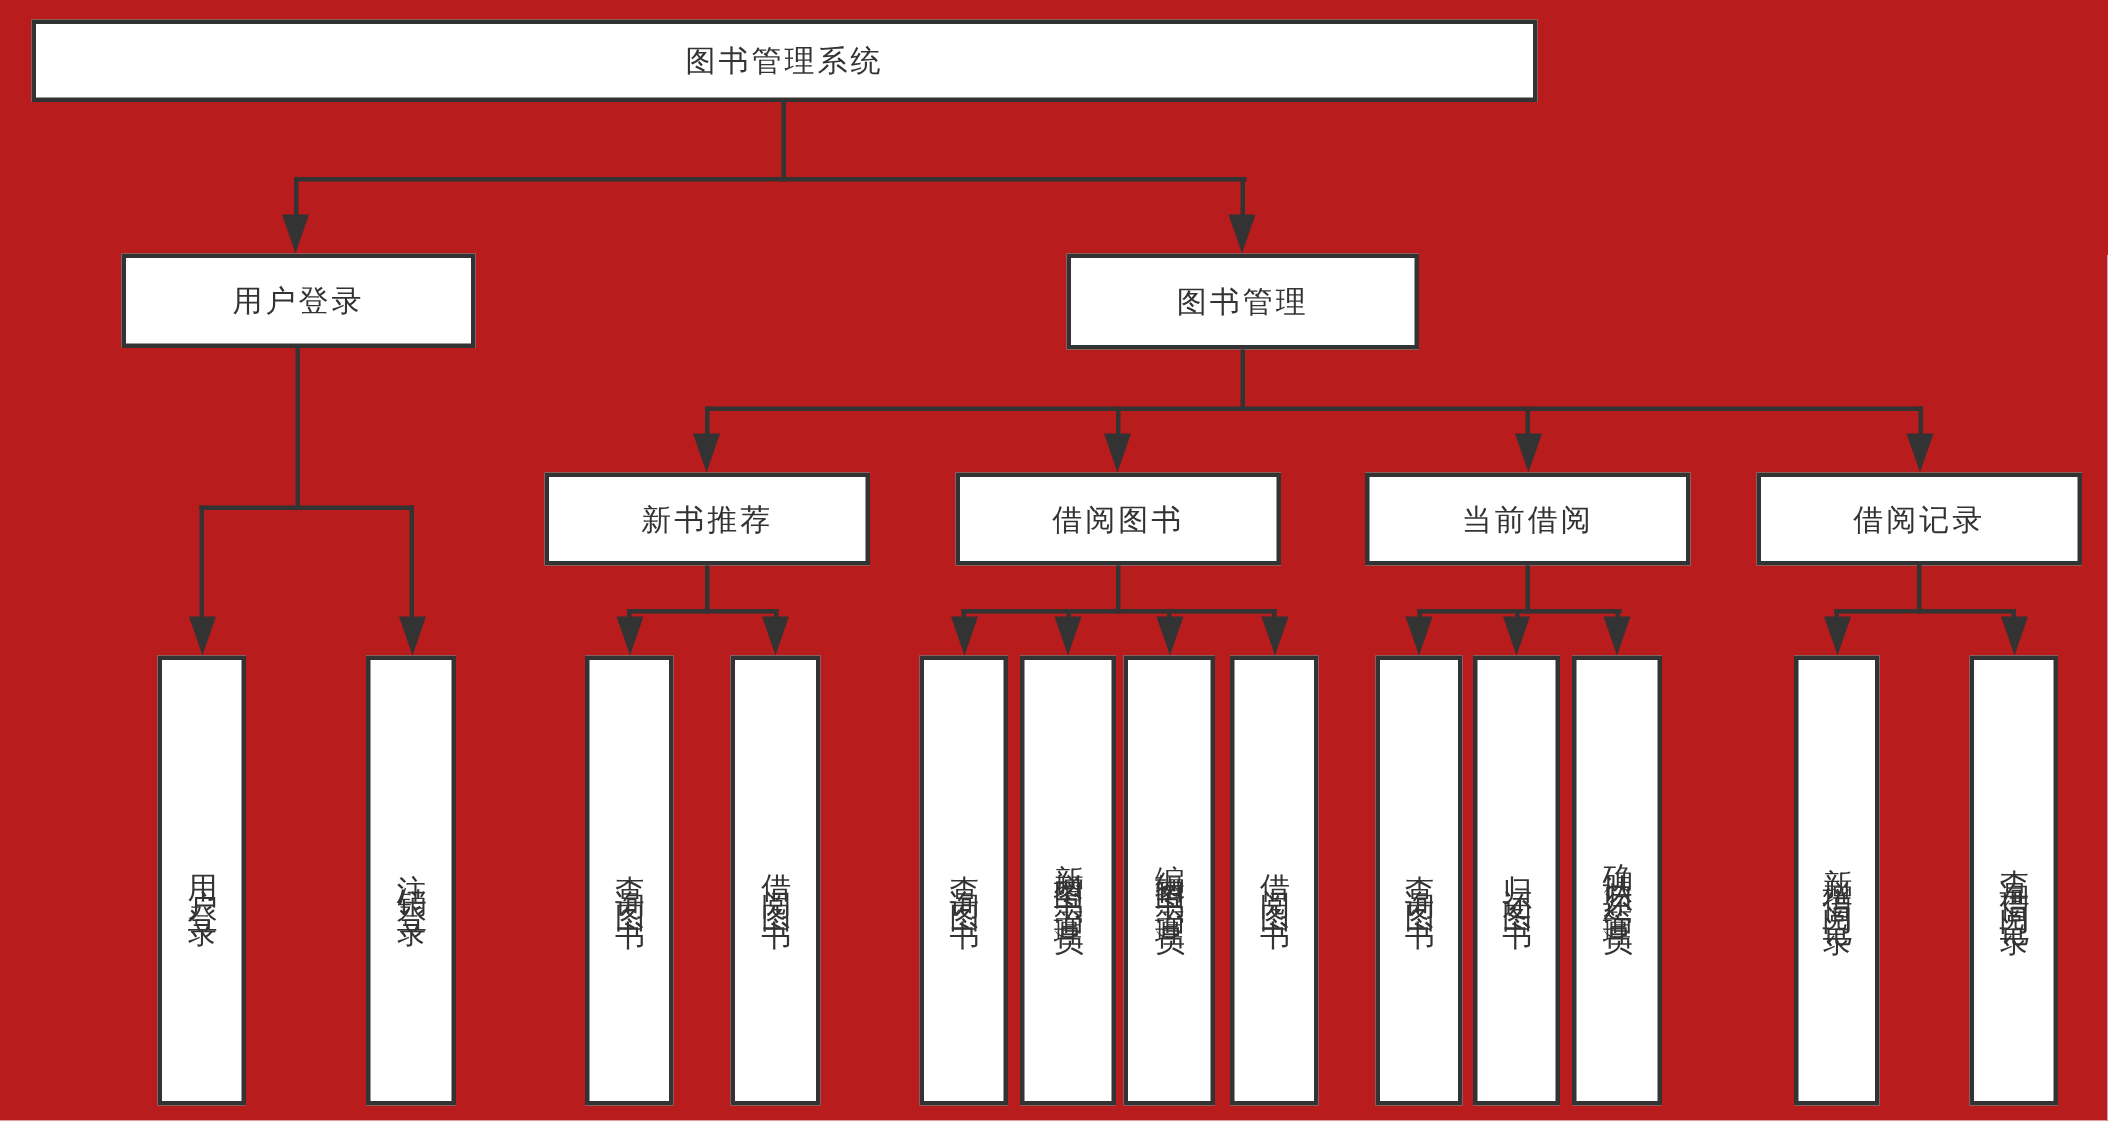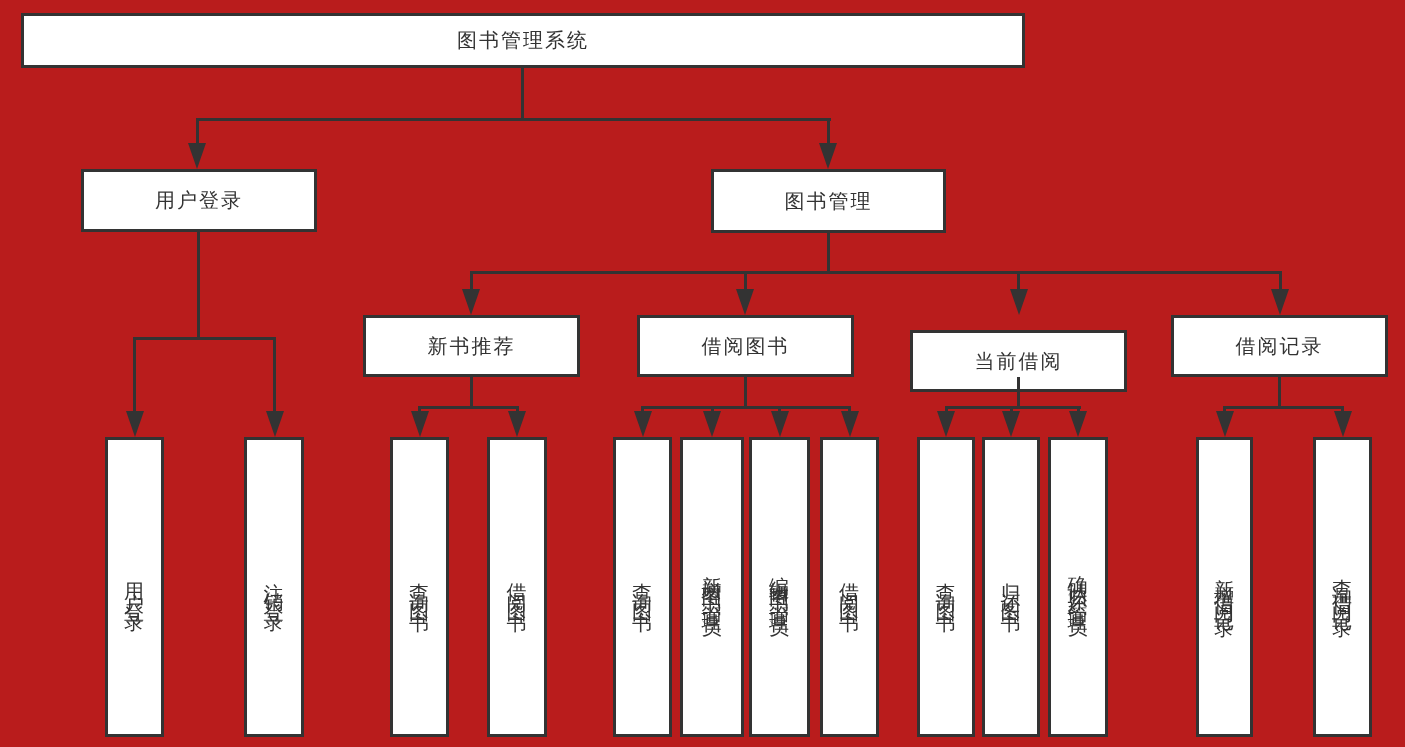--- a/index.html
+++ b/index.html
@@ -54,21 +54,21 @@
   </div>
 
   <div class="node" style="left:363px; top:315px; width:217px; height:62px;">
     <span>新书推荐</span>
   </div>
 
   <div class="node" style="left:637px; top:315px; width:217px; height:62px;">
     <span>借阅图书</span>
   </div>
 
-  <div class="node" style="left:910px; top:330px; width:217px; height:62px;">
+  <div class="node" style="left:910px; top:315px; width:217px; height:62px;">
     <span>当前借阅</span>
   </div>
 
   <div class="node" style="left:1171px; top:315px; width:217px; height:62px;">
     <span>借阅记录</span>
   </div>
 
   <div class="vnode" style="left:105px; top:437px; width:59px; height:300px;">
     <span>用户登录</span>
   </div>

